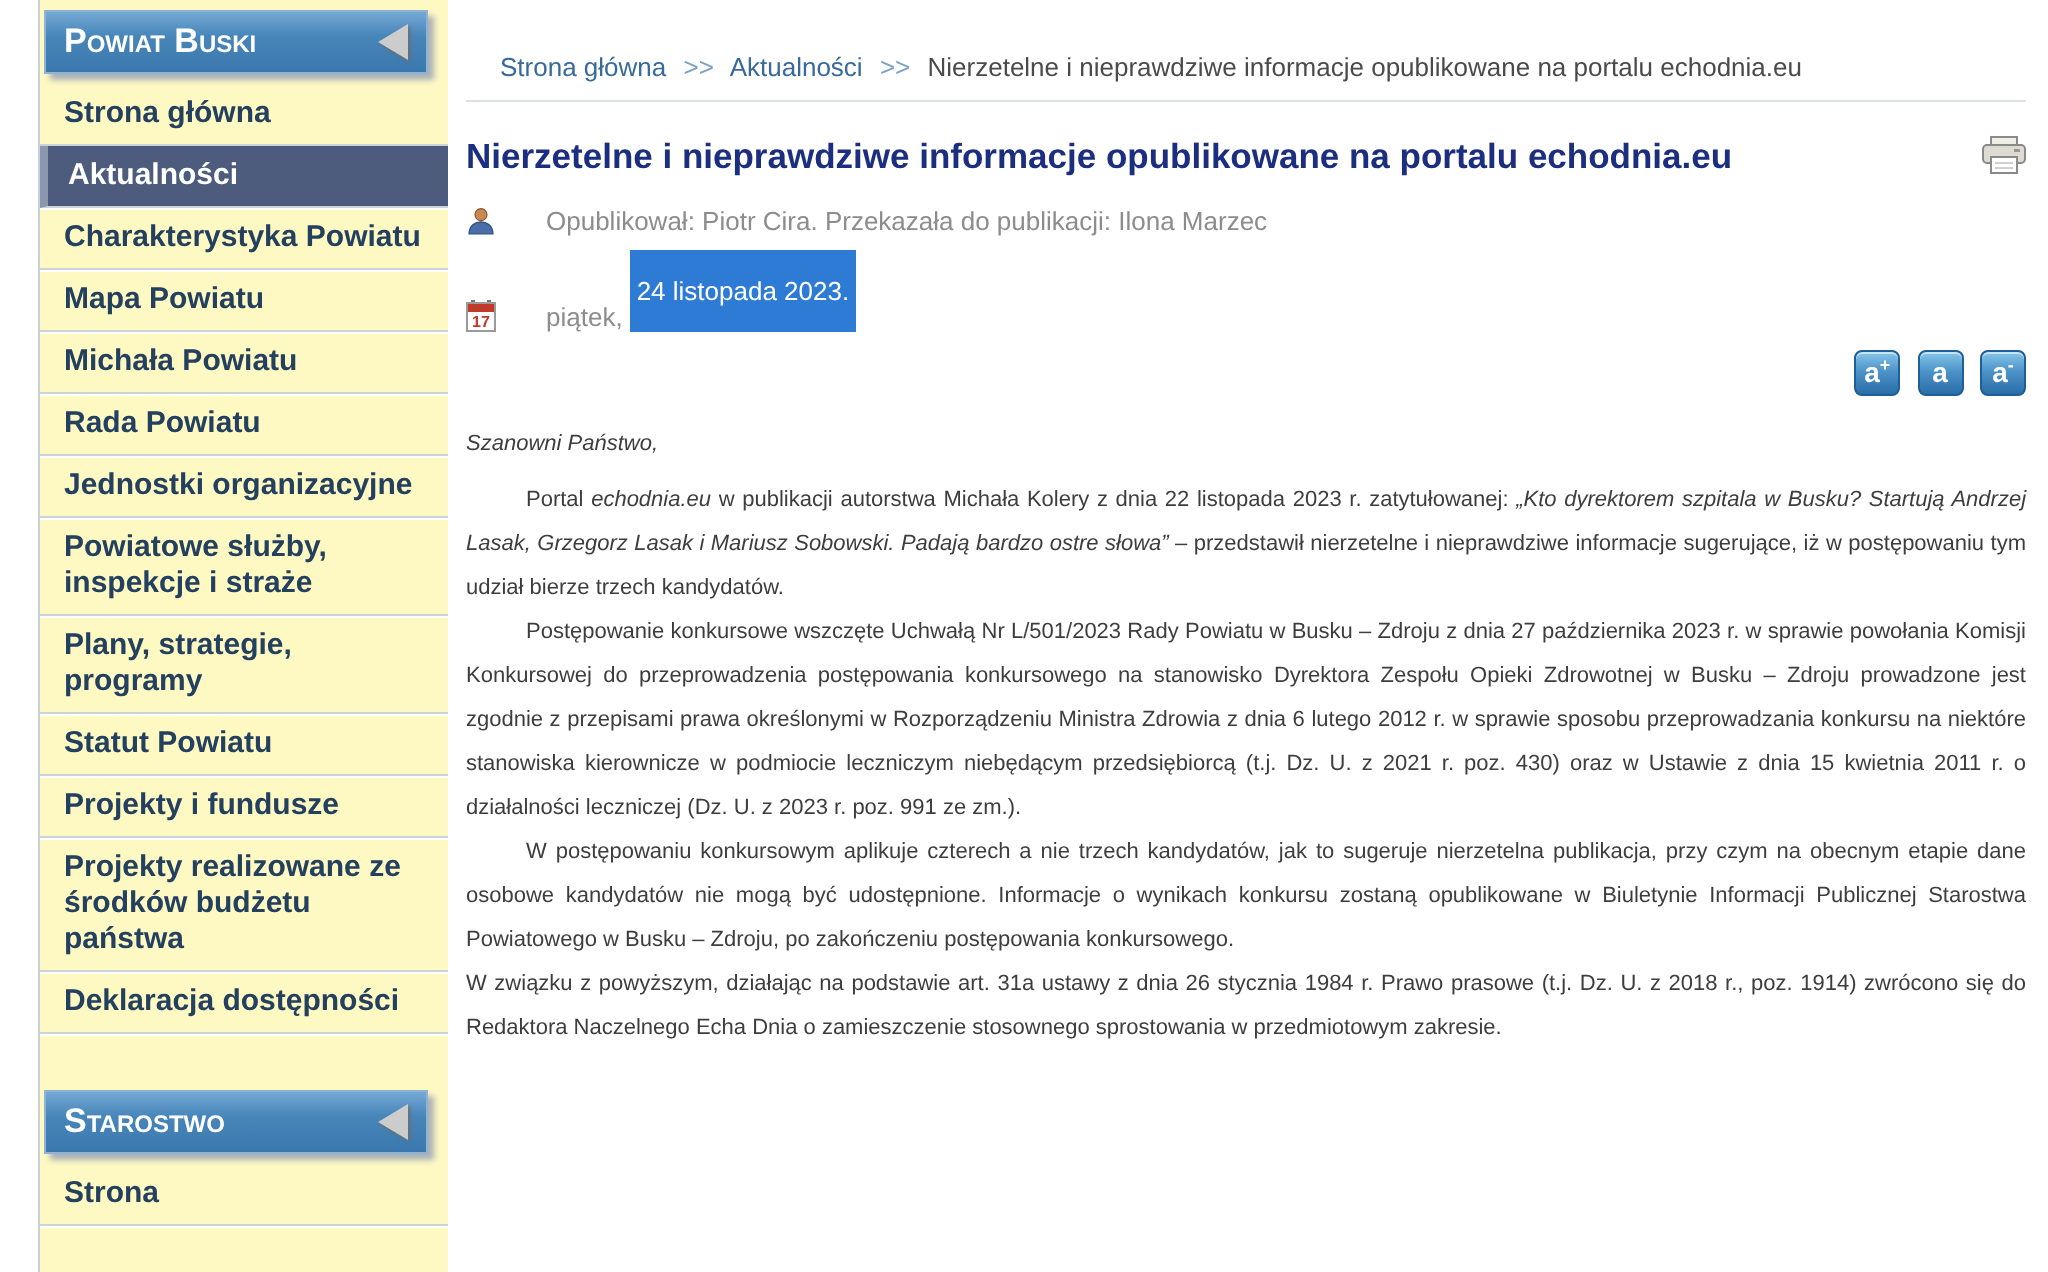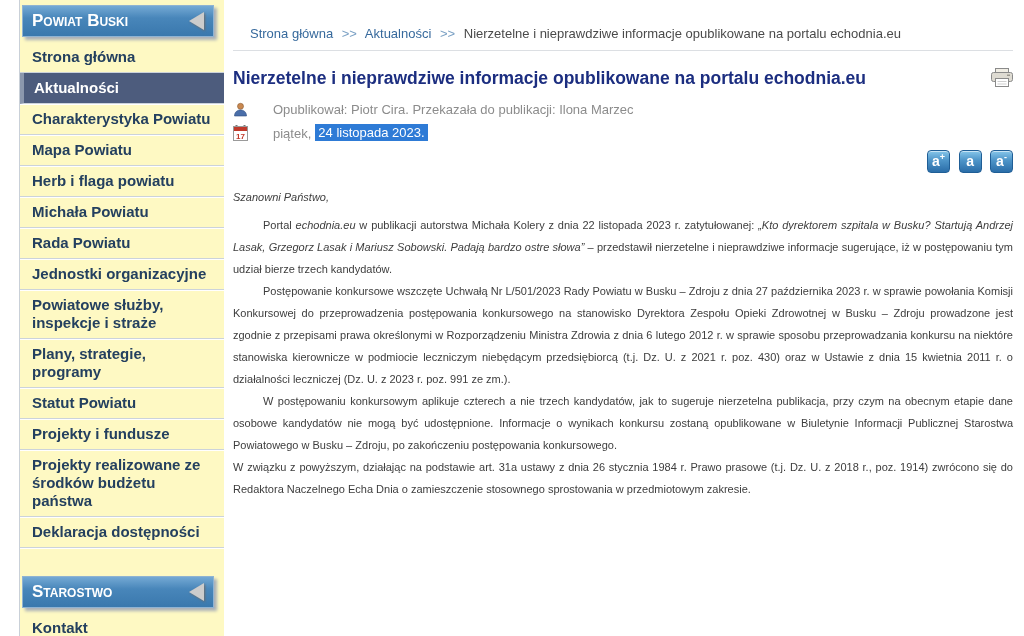--- a/index.html
+++ b/index.html
@@ -67,21 +67,21 @@
   .title-row{margin-top:16px;display:flex;justify-content:space-between;align-items:flex-start;}
   .page-title{
     margin:0;font-size:17.5px;font-weight:bold;color:#1c2e80;line-height:22px;
   }
   .print-btn{cursor:pointer;margin-top:1px;flex:0 0 auto;}
 
   .meta{display:flex;align-items:flex-end;font-size:13px;color:#8c8c8c;}
   .meta.first{margin-top:11px;}
   .meta.second{margin-top:7px;}
   .meta .micon{margin-right:25px;display:inline-flex;}
-  .date-sel{background:#2e7bd6;color:#ffffff;padding:1px 3px;margin-left:4px;}
+  .date-sel{background:#2e7bd6;color:#ffffff;padding:13px 3px;margin-left:4px;}
 
   .font-controls{text-align:right;margin-top:9px;}
   .fbtn{
     display:inline-block;width:21px;height:21px;border-radius:4px;
     background:linear-gradient(180deg,#86c6ea 0%,#4d94c8 45%,#2a6da8 100%);
     border:1px solid #1f5e96;
     box-shadow:inset 0 1px 0 rgba(255,255,255,.55);
     color:#fff;font-weight:bold;font-size:14px;text-align:center;line-height:20px;
     margin-left:4px;cursor:pointer;vertical-align:middle;
   }
@@ -101,36 +101,35 @@
 
 <div class="sidebar">
   <div class="side-header">
     <span>Powiat Buski</span>
     <span class="sh-arrow"></span>
   </div>
   <div class="side-item"><span>Strona główna</span></div>
   <div class="side-item active"><span>Aktualności</span></div>
   <div class="side-item"><span>Charakterystyka Powiatu</span></div>
   <div class="side-item"><span>Mapa Powiatu</span></div>
-  <div class="side-item"><span>Herb i flaga powiatu</span></div>
   <div class="side-item"><span>Michała Powiatu</span></div>
   <div class="side-item"><span>Rada Powiatu</span></div>
   <div class="side-item"><span>Jednostki organizacyjne</span></div>
   <div class="side-item"><span>Powiatowe służby, inspekcje i straże</span></div>
   <div class="side-item"><span>Plany, strategie, programy</span></div>
   <div class="side-item"><span>Statut Powiatu</span></div>
   <div class="side-item"><span>Projekty i fundusze</span></div>
   <div class="side-item"><span>Projekty realizowane ze środków budżetu państwa</span></div>
   <div class="side-item"><span>Deklaracja dostępności</span></div>
 
   <div class="side-header second">
     <span>Starostwo</span>
     <span class="sh-arrow"></span>
   </div>
-  <div class="side-item"><span>Kontakt</span></div>
+  <div class="side-item"><span>Strona</span></div>
 
 </div>
 
 <div class="main">
 
   <div class="breadcrumb">
     <span class="crumb-link">Strona główna</span>
     <span class="crumb-sep">&gt;&gt;</span>
     <span class="crumb-link">Aktualności</span>
     <span class="crumb-sep">&gt;&gt;</span>

